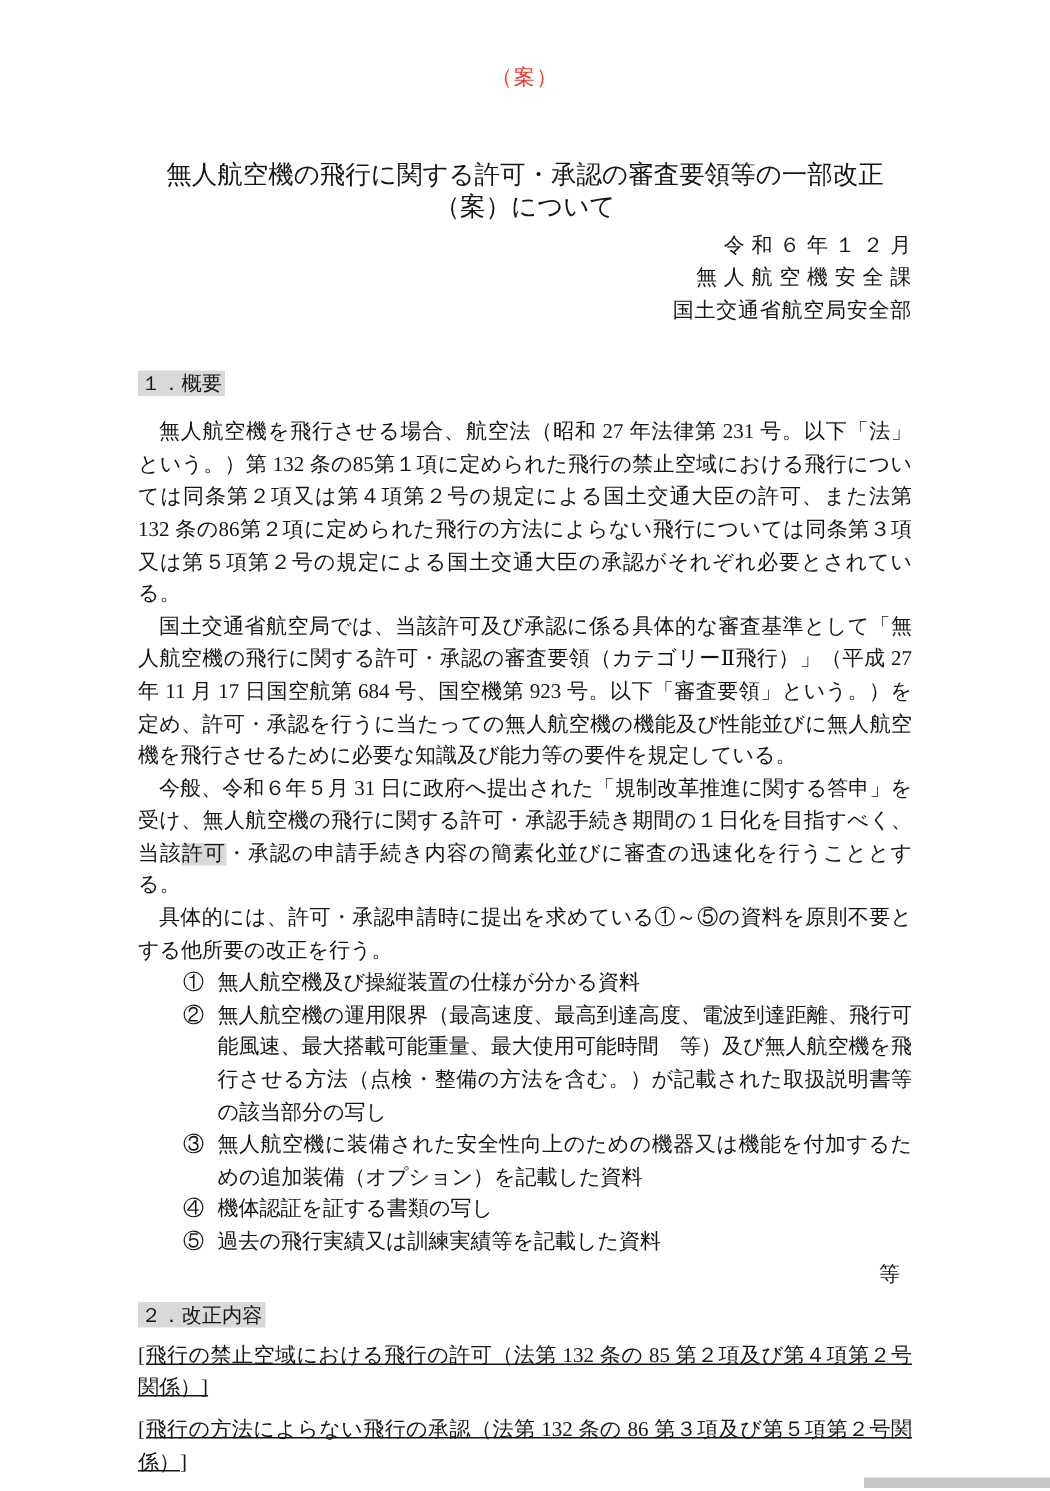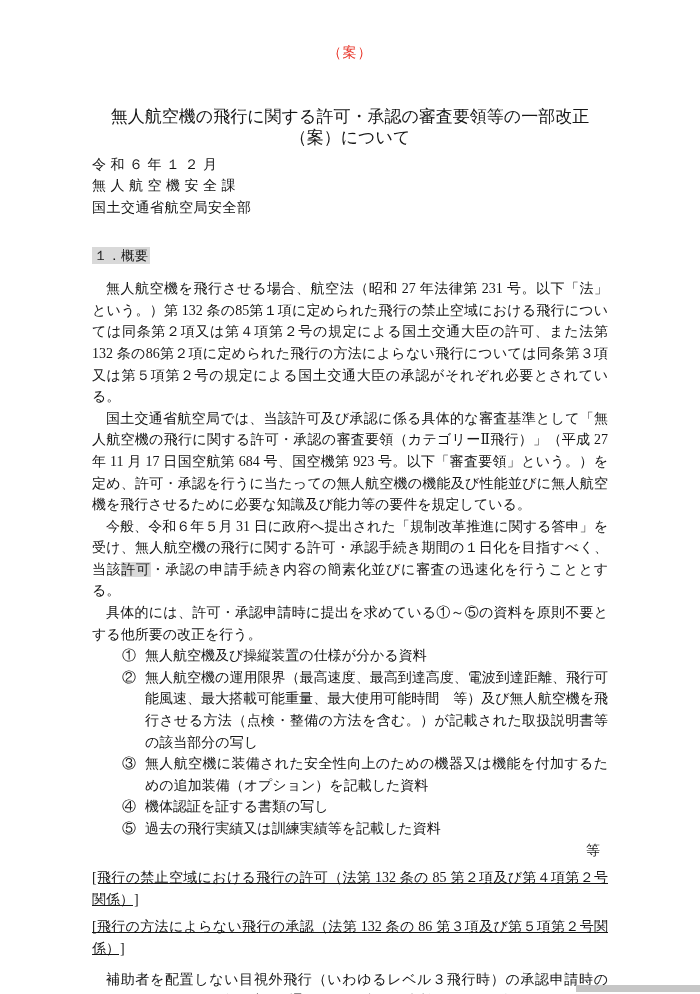--- a/index.html
+++ b/index.html
@@ -21,21 +21,21 @@
     color: var(--draft_red, #e8362a);
     margin-bottom: 42px;
     letter-spacing: 1px;
   }
   .title {
     font-size: 17px;
     font-weight: normal;
     text-align: center;
     margin-bottom: 5px;
   }
-  .byline { text-align: left; }
+  .byline { text-align: right; }
   .byline div { letter-spacing: 0.5px; }
   .sec-heading {
     margin-top: 26px;
     font-family: "Liberation Sans", "DejaVu Sans", sans-serif;
     font-size: 13.5px;
   }
   .sec-heading .shade { padding: 1px 2px; }
   .shade { background: var(--highlight_gray, #d9d9d9); }
   p.para {
     text-indent: 1em;
@@ -111,20 +111,23 @@
       <span class="txt">機体認証を証する書類の写し</span>
     </li>
     <li>
       <span class="num">⑤</span>
       <span class="txt">過去の飛行実績又は訓練実績等を記載した資料</span>
     </li>
   </ol>
 
   <div class="etc">等</div>
 
+  <div class="sec-heading sec2">
+    <span class="shade">２．改正内容</span>
+  </div>
 
   <p class="bracket">[飛行の禁止空域における飛行の許可（法第 132 条の 85 第２項及び第４項第２号関係）]</p>
 
   <p class="bracket">[飛行の方法によらない飛行の承認（法第 132 条の 86 第３項及び第５項第２号関係）]</p>
 
   <p class="para closing">補助者を配置しない目視外飛行（いわゆるレベル３飛行時）の承認申請時の（３）及び（４）を除き以下の通りとする他その他所要の改正を行う。</p>
 
 </div>
 
 <div class="hscroll-thumb"></div>

